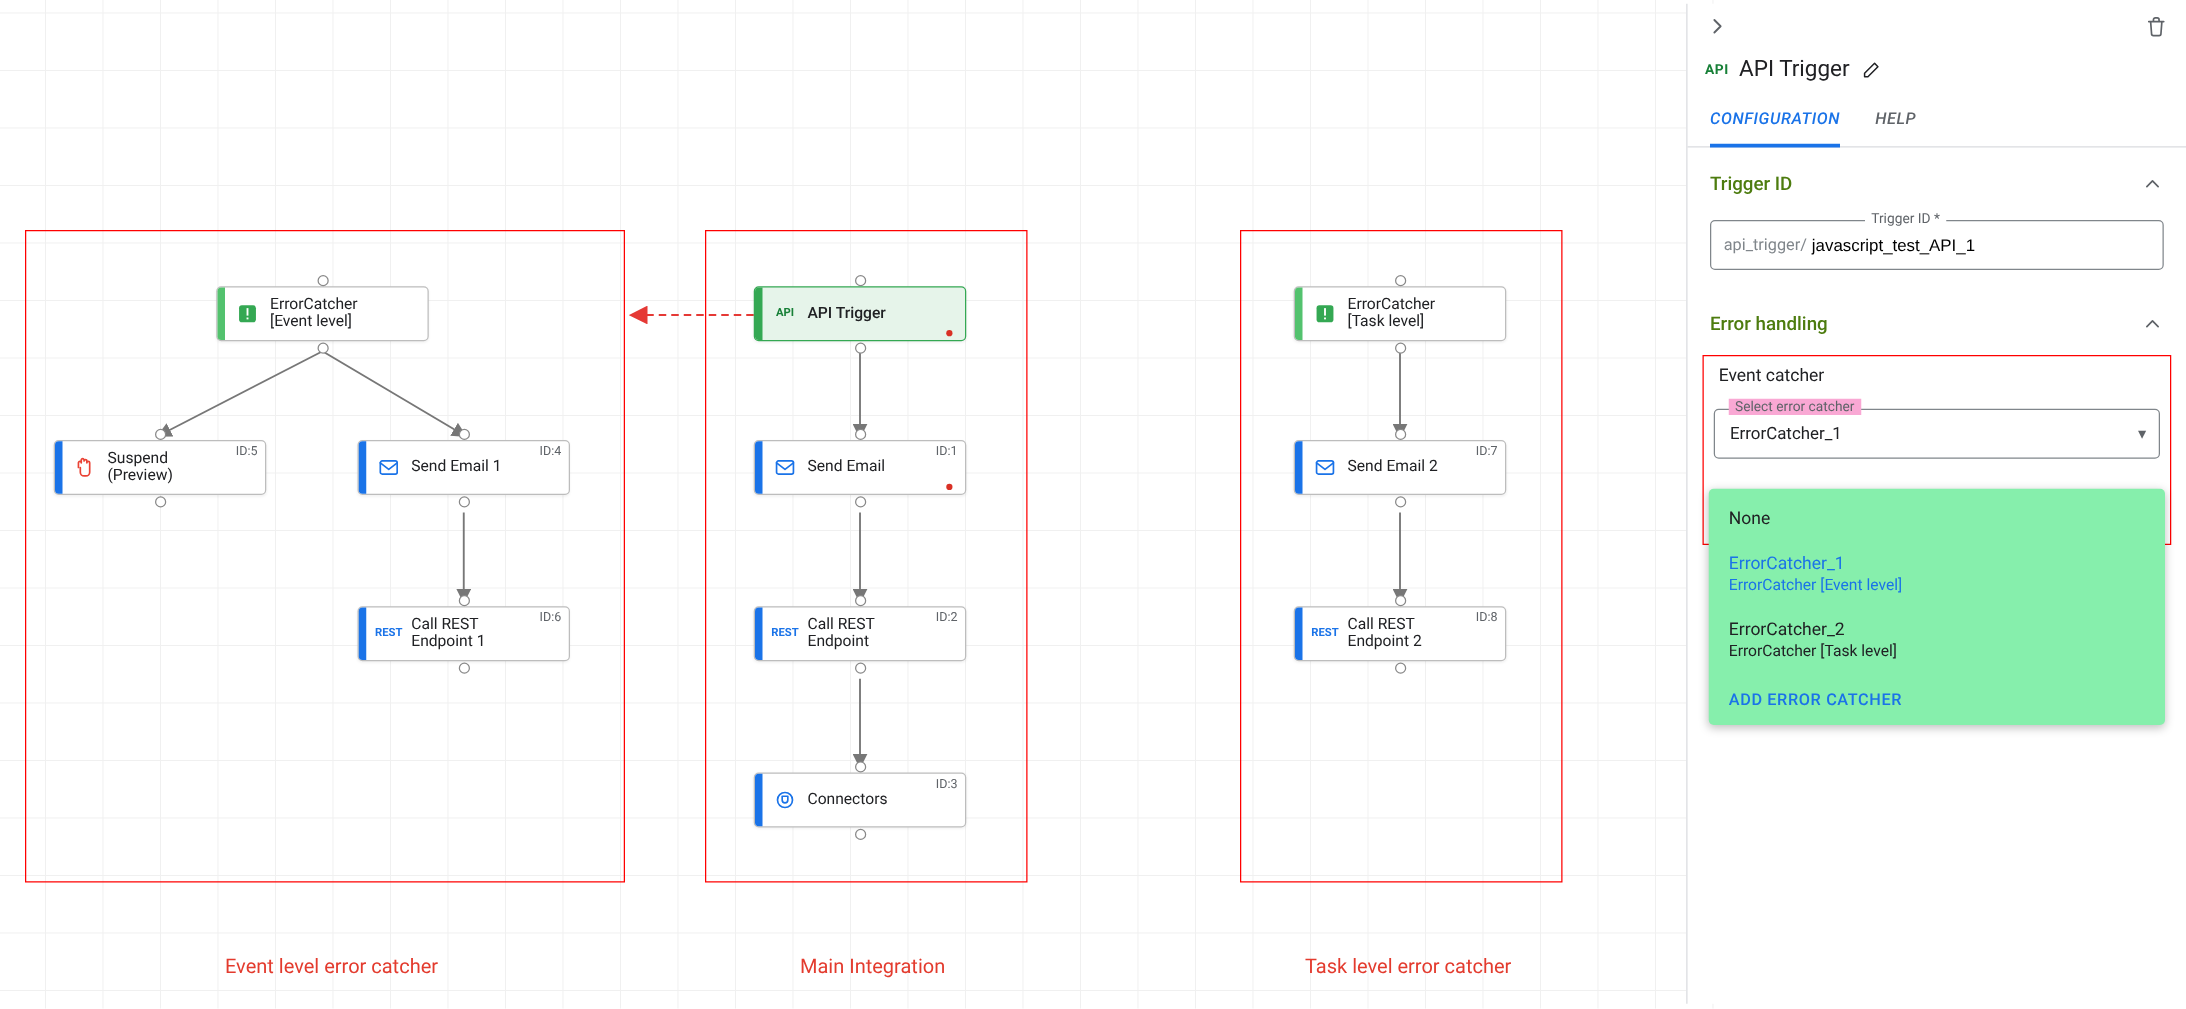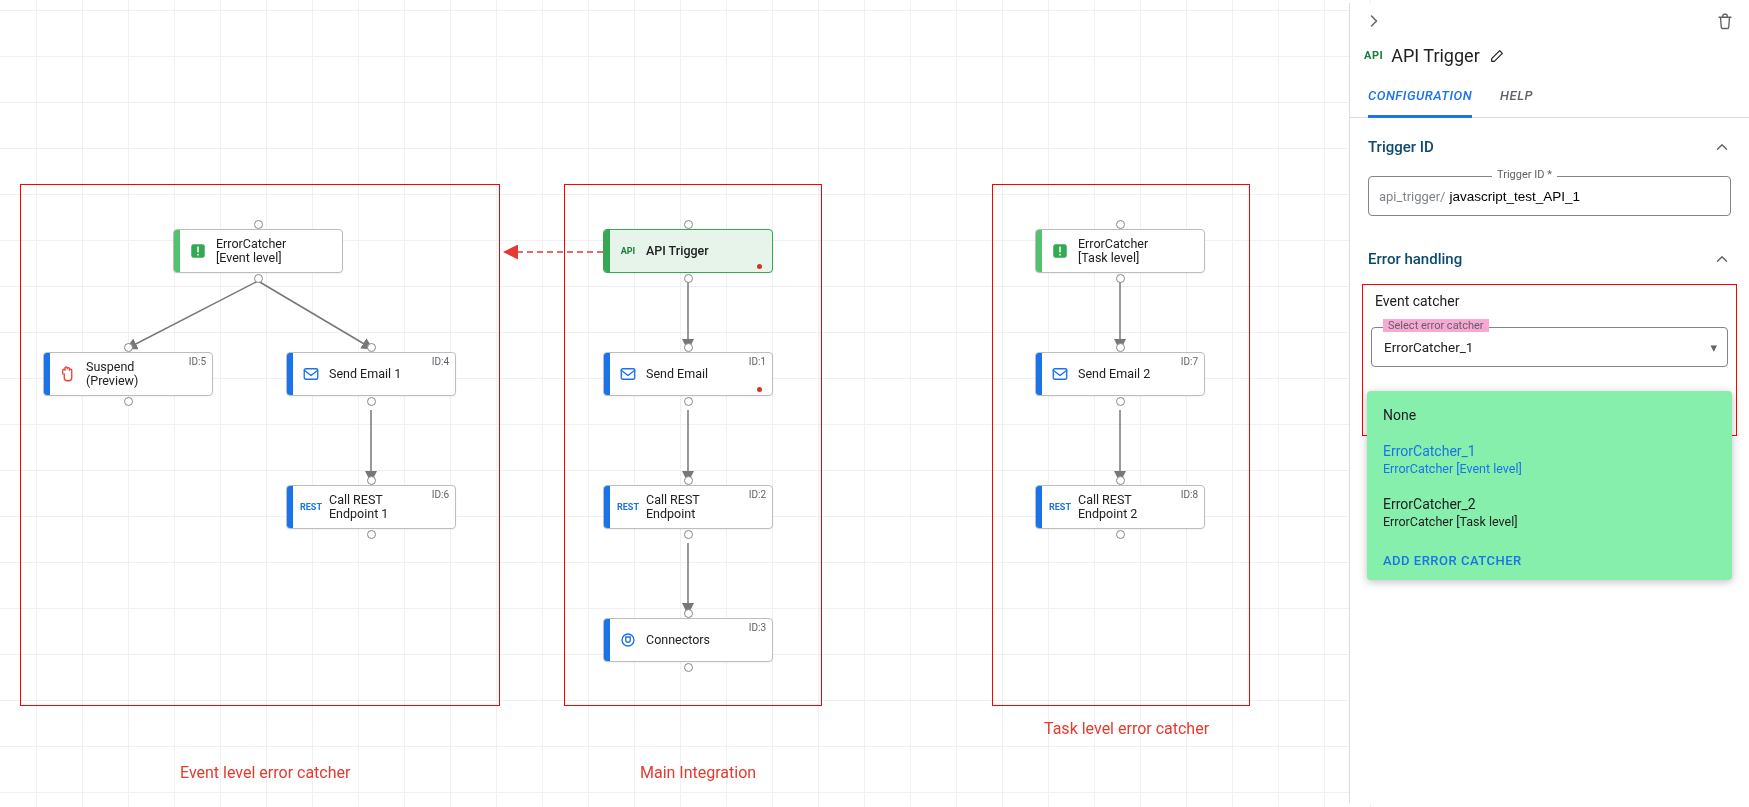--- a/index.html
+++ b/index.html
@@ -159,21 +159,21 @@
   .tab.active {
     color: #1a73e8;
     border-bottom: 3px solid #1a73e8;
     margin-bottom: -1px;
   }
 
   .section-head {
     display: flex; justify-content: space-between; align-items: center;
     padding: 20px 18px 12px 18px;
     font-size: 15px;
-    color: #0c4a6e;
+    color: #4d7c0f;
     font-weight: 500;
     cursor: pointer;
   }
   .section-head .chev {
     width: 18px; height: 18px;
     color: #5f6368;
   }
 
   .outlined-field {
     margin: 8px 18px;
@@ -300,21 +300,21 @@
 
     <line x1="603" y1="252" x2="506" y2="252" stroke="#e53935" stroke-width="1.5" stroke-dasharray="6 4" marker-end="url(#arrow-red)"></line>
   </svg>
 
   <div class="region" style="left:20px; top:184px; width:480px; height:522px;"></div>
   <div class="region" style="left:564px; top:184px; width:258px; height:522px;"></div>
   <div class="region" style="left:992px; top:184px; width:258px; height:522px;"></div>
 
   <div class="region-label" style="left:180px; top:763px;">Event level error catcher</div>
   <div class="region-label" style="left:640px; top:763px;">Main Integration</div>
-  <div class="region-label" style="left:1044px; top:719px;">Task level error catcher</div>
+  <div class="region-label" style="left:1044px; top:763px;">Task level error catcher</div>
 
   <div class="node" style="left:173px; top:229px;">
     <div class="bar bar-ltgreen"></div>
     <div class="icon">
       <svg viewBox="0 0 24 24" width="18" height="18">
           <rect x="3" y="3" width="18" height="18" rx="3" fill="#34a853"></rect>
           <rect x="11" y="6" width="2" height="8" fill="#fff"></rect>
           <rect x="11" y="16" width="2" height="2" fill="#fff"></rect>
         </svg>
     </div>

